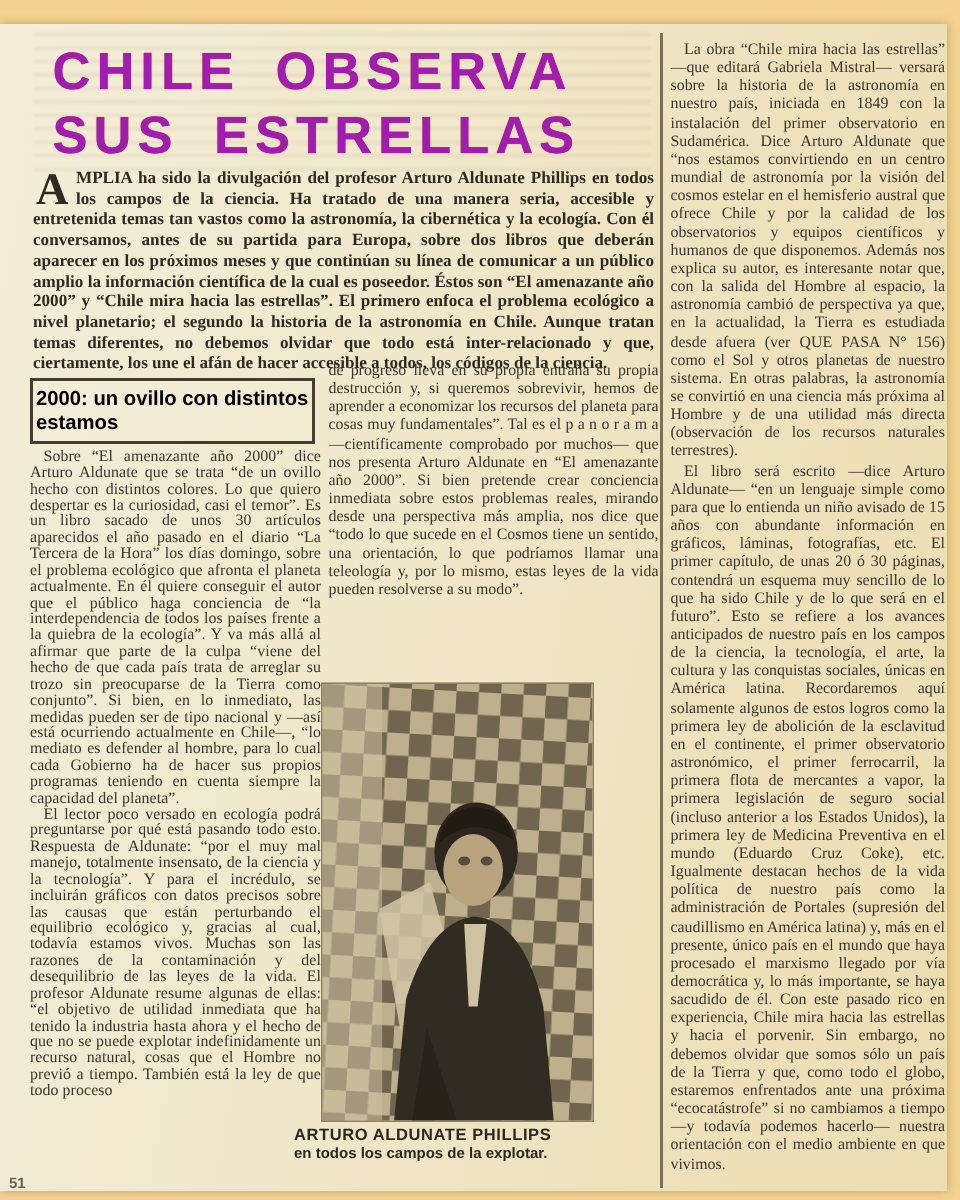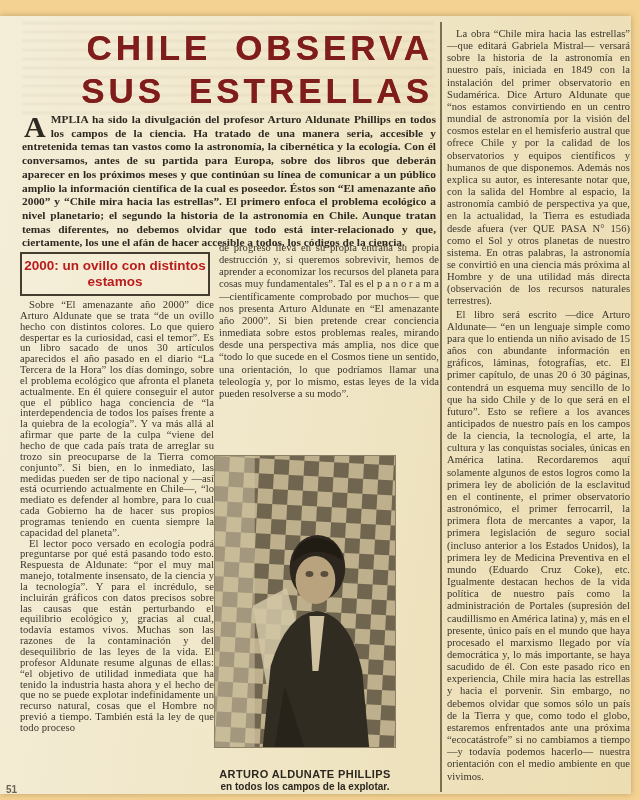--- a/index.html
+++ b/index.html
@@ -16,61 +16,61 @@
     box-shadow:0 0 6px rgba(90,70,30,.35);
   }
   
   .bleed{
     left:22px;top:22px;width:412px;height:92px;
     background:
       repeating-linear-gradient(0deg, rgba(100,92,74,.18) 0 2px, transparent 2px 9px);
     filter:blur(1.1px);opacity:.45;
   }
   .headline{
-    left:35px;top:26px;width:398px;text-align:right;
+    left:35px;top:26px;width:398px;text-align:left;
     font-family:"Liberation Sans",sans-serif;font-weight:800;
     font-size:35px;line-height:43px;letter-spacing:4px;word-spacing:10px;
-    color:#7f1d1d;text-shadow:0 0 .6px #9d3425;
+    color:#a21caf;text-shadow:0 0 .6px #9d3425;
   }
   .intro{
     left:22px;top:113px;width:414px;height:138px;overflow:hidden;
     font-weight:bold;font-size:11.4px;line-height:13.7px;text-align:justify;
     color:#2e2a22;
   }
   .dropcap{
     float:left;font-size:30px;line-height:25px;font-weight:bold;
     padding:1px 5px 0 2px;color:#2e2a22;
   }
   .boxhead{
     left:20px;top:252px;width:190px;box-sizing:border-box;
-    border:2px solid #453d30;padding:4px 2px 5px 2px;text-align:center;
+    border:2px solid #453d30;padding:4px 2px 5px 2px;
     font-family:"Liberation Sans",sans-serif;font-weight:bold;
-    font-size:13.5px;line-height:15.5px;color:#b91c1c;
+    font-size:13.5px;line-height:15.5px;color:#000000;
     background:rgba(255,250,235,.15);
   }
   .colL{
     left:20px;top:300px;width:194px;height:492px;overflow:hidden;
     font-size:10.6px;line-height:10.85px;text-align:justify;
     letter-spacing:.05px;
   }
   .colL p,.colM p,.sb-body p{margin:0;}
   .colL p + p{text-indent:9px;}
   .colL p:first-child{text-indent:9px;}
   .colM{
     left:219px;top:242px;width:220px;height:212px;overflow:hidden;
     font-size:10.6px;line-height:12.15px;text-align:justify;
   }
   .photo{
     left:214px;top:455px;width:182px;height:293px;
     border:1px solid #8d8066;box-sizing:border-box;background:#c9bc9c;
   }
   .photo svg{display:block;width:100%;height:100%;}
   .caption{
-    left:196px;top:751px;width:218px;text-align:center;
-    font-family:"Liberation Sans",sans-serif;color:#2c2820;margin-top:17px;
+    left:196px;top:751px;width:218px;
+    font-family:"Liberation Sans",sans-serif;color:#2c2820;
   }
   .caption .t{font-weight:bold;font-size:11px;line-height:12.5px;letter-spacing:.4px;}
   .caption .s{font-weight:bold;font-size:10px;line-height:11.5px;}
   .divider{
     left:440px;top:22px;height:770px;width:0;border-left:2px solid #55492f;opacity:.75;
   }
   .sidebar{
     left:447px;top:20px;width:183px;height:774px;overflow:hidden;
   }
   .sb-head{

